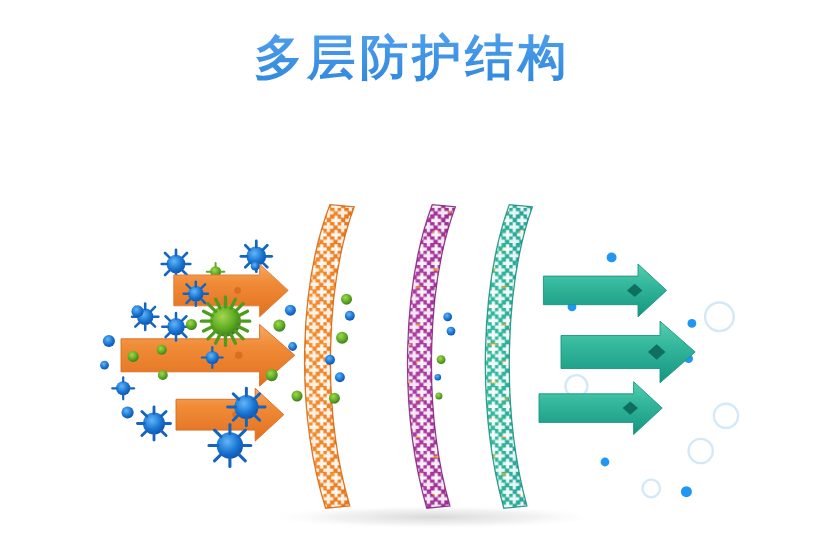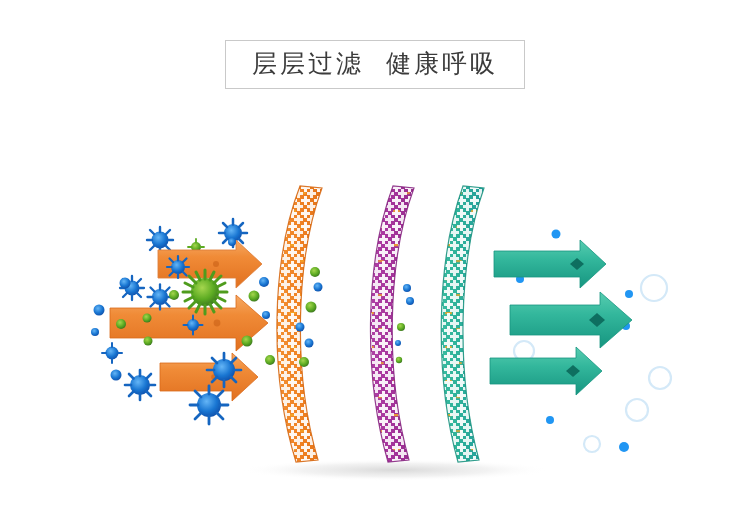--- a/index.html
+++ b/index.html
@@ -59,23 +59,21 @@
     width: 750px;
     height: 505px;
   }
 </style>
 </head>
 <body>
 
 <div id="stage">
 
   <div class="header-block">
-    <div class="subtitle-box">
-      <span class="subtitle-text">层层过滤  健康呼吸</span>
-    </div>
+    <div class="main-title">多层防护结构</div>
   </div>
 
   <svg id="artwork" viewBox="0 0 750 505" xmlns="http://www.w3.org/2000/svg">
     <defs>
 
       <linearGradient id="gOrange" x1="0" y1="0" x2="0" y2="1">
         <stop offset="0%" stop-color="#f6a964"></stop>
         <stop offset="35%" stop-color="#f08b37"></stop>
         <stop offset="100%" stop-color="#e1701f"></stop>
       </linearGradient>

